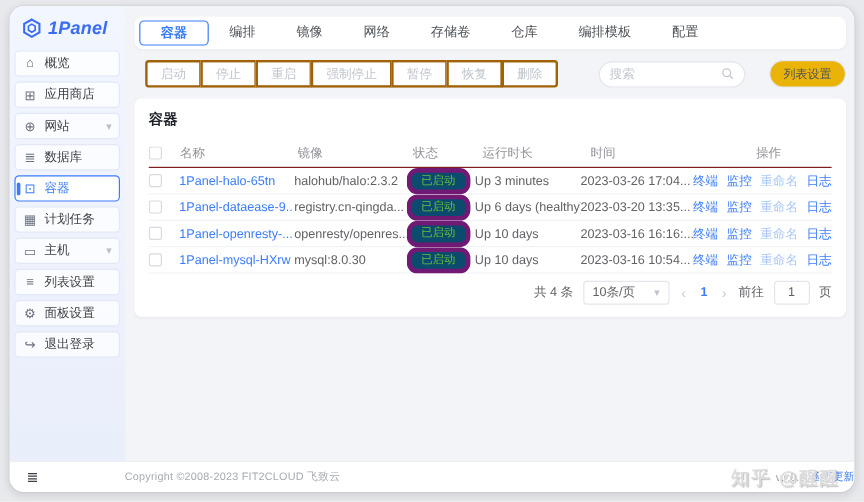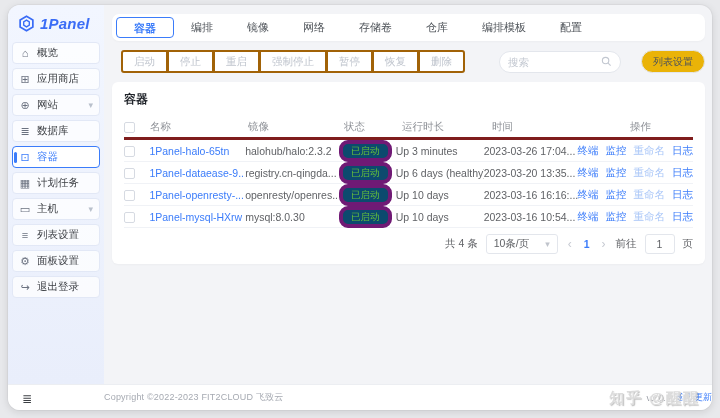--- a/index.html
+++ b/index.html
@@ -76,21 +76,21 @@
     background:#eab308; border:1px solid #e3e6ec; border-radius:12px; height:23px;
     padding:0 11px; font-size:10px; color:#4e5359; cursor:pointer; white-space:nowrap;
   }
   
   .card {
     margin-top:9px; background:#fff; border-radius:6px; padding:9px 12px 4px 12px;
     box-shadow:0 1px 2px rgba(0,0,0,.03);
   }
   .card-title { font-size:12px; font-weight:bold; color:#1f2329; margin-bottom:8px; }
   .trow { display:flex; align-items:center; height:22px; border-bottom:1px solid #f0f2f6; }
-  .thead { color:#909399; font-size:10.5px; height:24px; border-bottom:3px solid #7f1d1d; }
+  .thead { color:#909399; font-size:10.5px; height:24px; border-bottom:1px solid #7f1d1d; }
   .trow > div { white-space:nowrap; overflow:hidden; }
   .col-check { width:26px; }
   .col-name  { width:98px;  font-size:10.5px; }
   .col-image { width:96px;  font-size:10.5px; color:#606266; }
   .col-status{ width:58px; }
   .col-uptime{ width:90px;  font-size:10.5px; color:#606266; }
   .col-time  { width:96px;  font-size:10.5px; color:#606266; }
   .col-ops   { flex:1; display:flex; gap:7px; align-items:center; overflow:visible !important; }
   .thead .col-name,.thead .col-image,.thead .col-status,.thead .col-uptime,.thead .col-time { font-size:10.5px; color:#909399; }
   .thead .col-ops { justify-content:center; }
@@ -324,21 +324,21 @@
           <input class="goto-input" value="1" style="">
           <span>页</span>
         </div>
       </div>
     </div>
 
     <div class="footerbar">
       <div class="collapse-zone">
         <span class="collapse-ico">≣</span>
       </div>
-      <div class="copyright">Copyright ©2022-2023 FIT2CLOUD 飞致云</div>
+      <div class="copyright">Copyright ©2008-2023 FIT2CLOUD 飞致云</div>
       <div class="version-zone">
         <span class="version-text">v1.0.3</span>
         <span class="update-link">检查更新</span>
       </div>
     </div>
 
     <div class="watermark">知乎 @醒醒</div>
   </div>
 </div>
 

